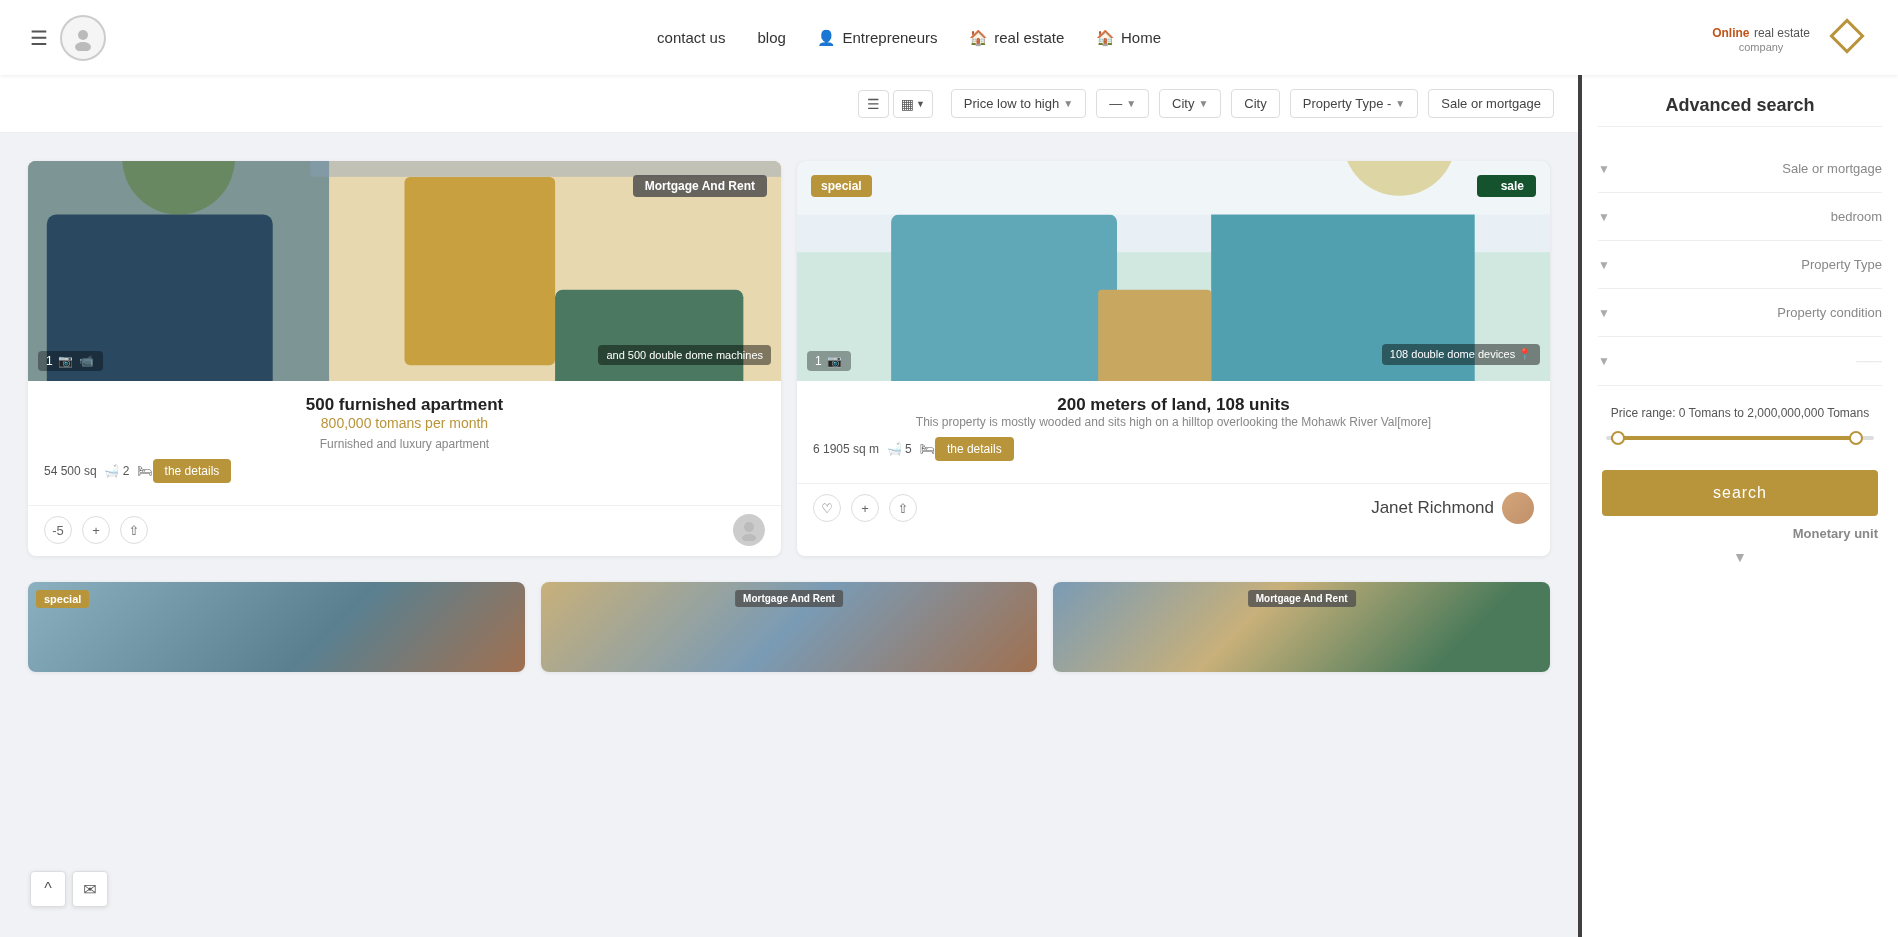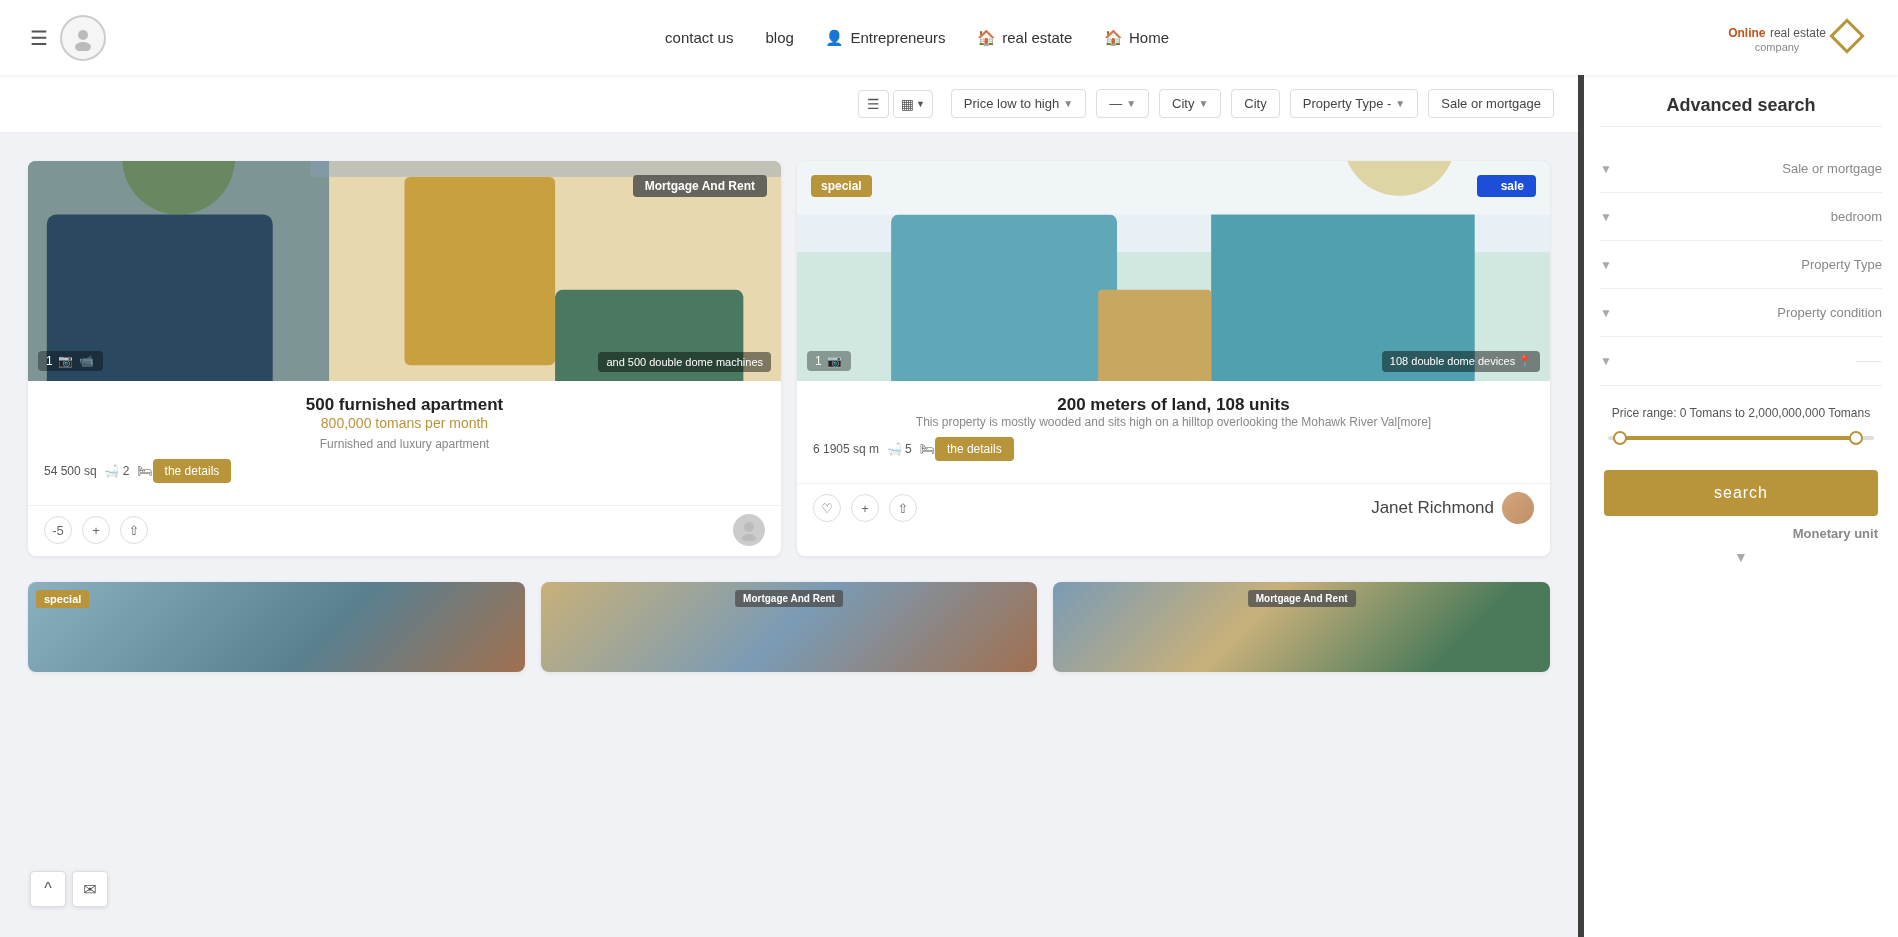--- a/index.html
+++ b/index.html
@@ -60,36 +60,36 @@
       text-align: center;
     }
     .logo-online {
       font-size: 12px;
       color: #c0541a;
       font-weight: bold;
     }
     .header-logo-wrap {
       display: flex;
       align-items: center;
-      gap: 0;
+      gap: 16px;
     }
 
     
     .main-layout {
       display: flex;
       width: 100%;
     }
 
     
     .sidebar {
       width: 320px;
       min-width: 280px;
       background: #fff;
       padding: 20px 16px;
-      border-left: 6px solid #404040;
+      border-left: 4px solid #404040;
       min-height: 862px;
       flex-shrink: 0;
       margin-left: auto;
     }
     .sidebar-title {
       font-size: 18px;
       font-weight: bold;
       color: #333;
       text-align: center;
       margin-bottom: 18px;
@@ -281,38 +281,38 @@
     .card-badge {
       position: absolute;
       top: 14px;
       right: 14px;
       padding: 4px 12px;
       border-radius: 4px;
       font-size: 12px;
       font-weight: bold;
       color: #fff;
     }
-    .badge-sale { background: #1d4ed8; padding-left: 24px; }
+    .badge-sale { background: #14532d; padding-left: 24px; }
     .badge-mortgage { background: rgba(80,80,80,0.85); }
     .card-photo-count {
       position: absolute;
       bottom: 10px;
       left: 10px;
       display: flex;
       align-items: center;
       gap: 6px;
       background: rgba(0,0,0,0.35);
       border-radius: 4px;
       padding: 3px 8px;
       color: #fff;
       font-size: 12px;
     }
     .card-overlay-text {
       position: absolute;
-      bottom: 9px;
+      bottom: 16px;
       right: 10px;
       background: rgba(0,0,0,0.45);
       color: #fff;
       font-size: 11px;
       padding: 4px 8px;
       border-radius: 4px;
     }
     .card-body {
       padding: 14px 16px 10px;
     }

